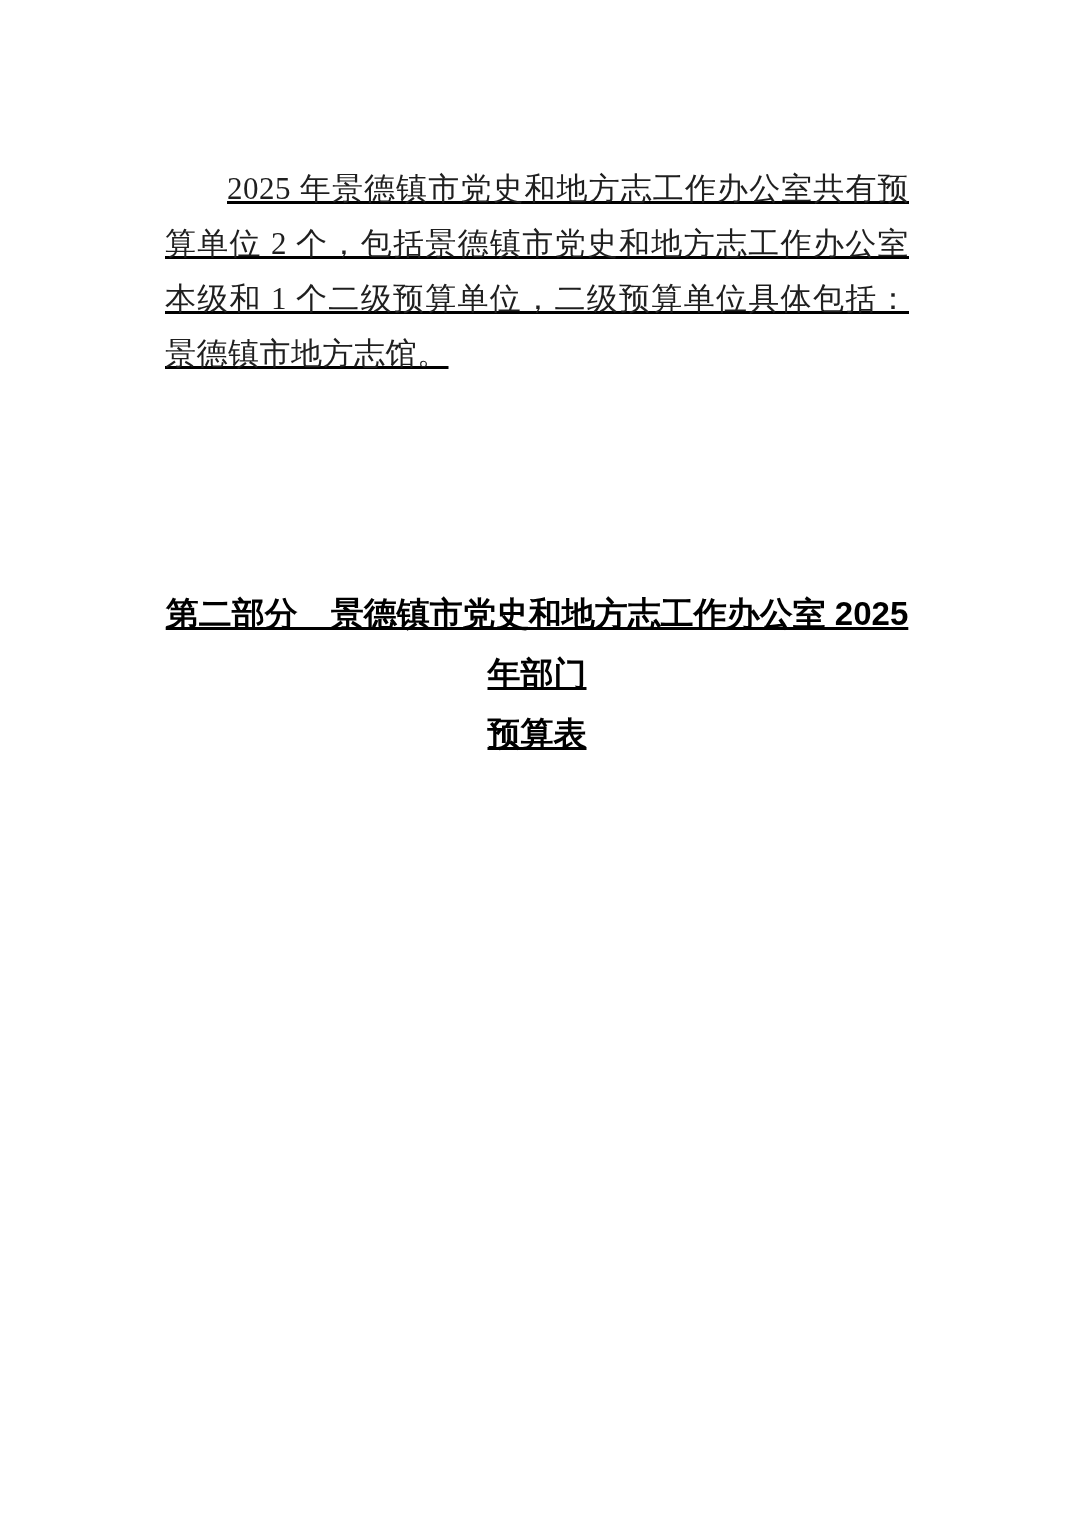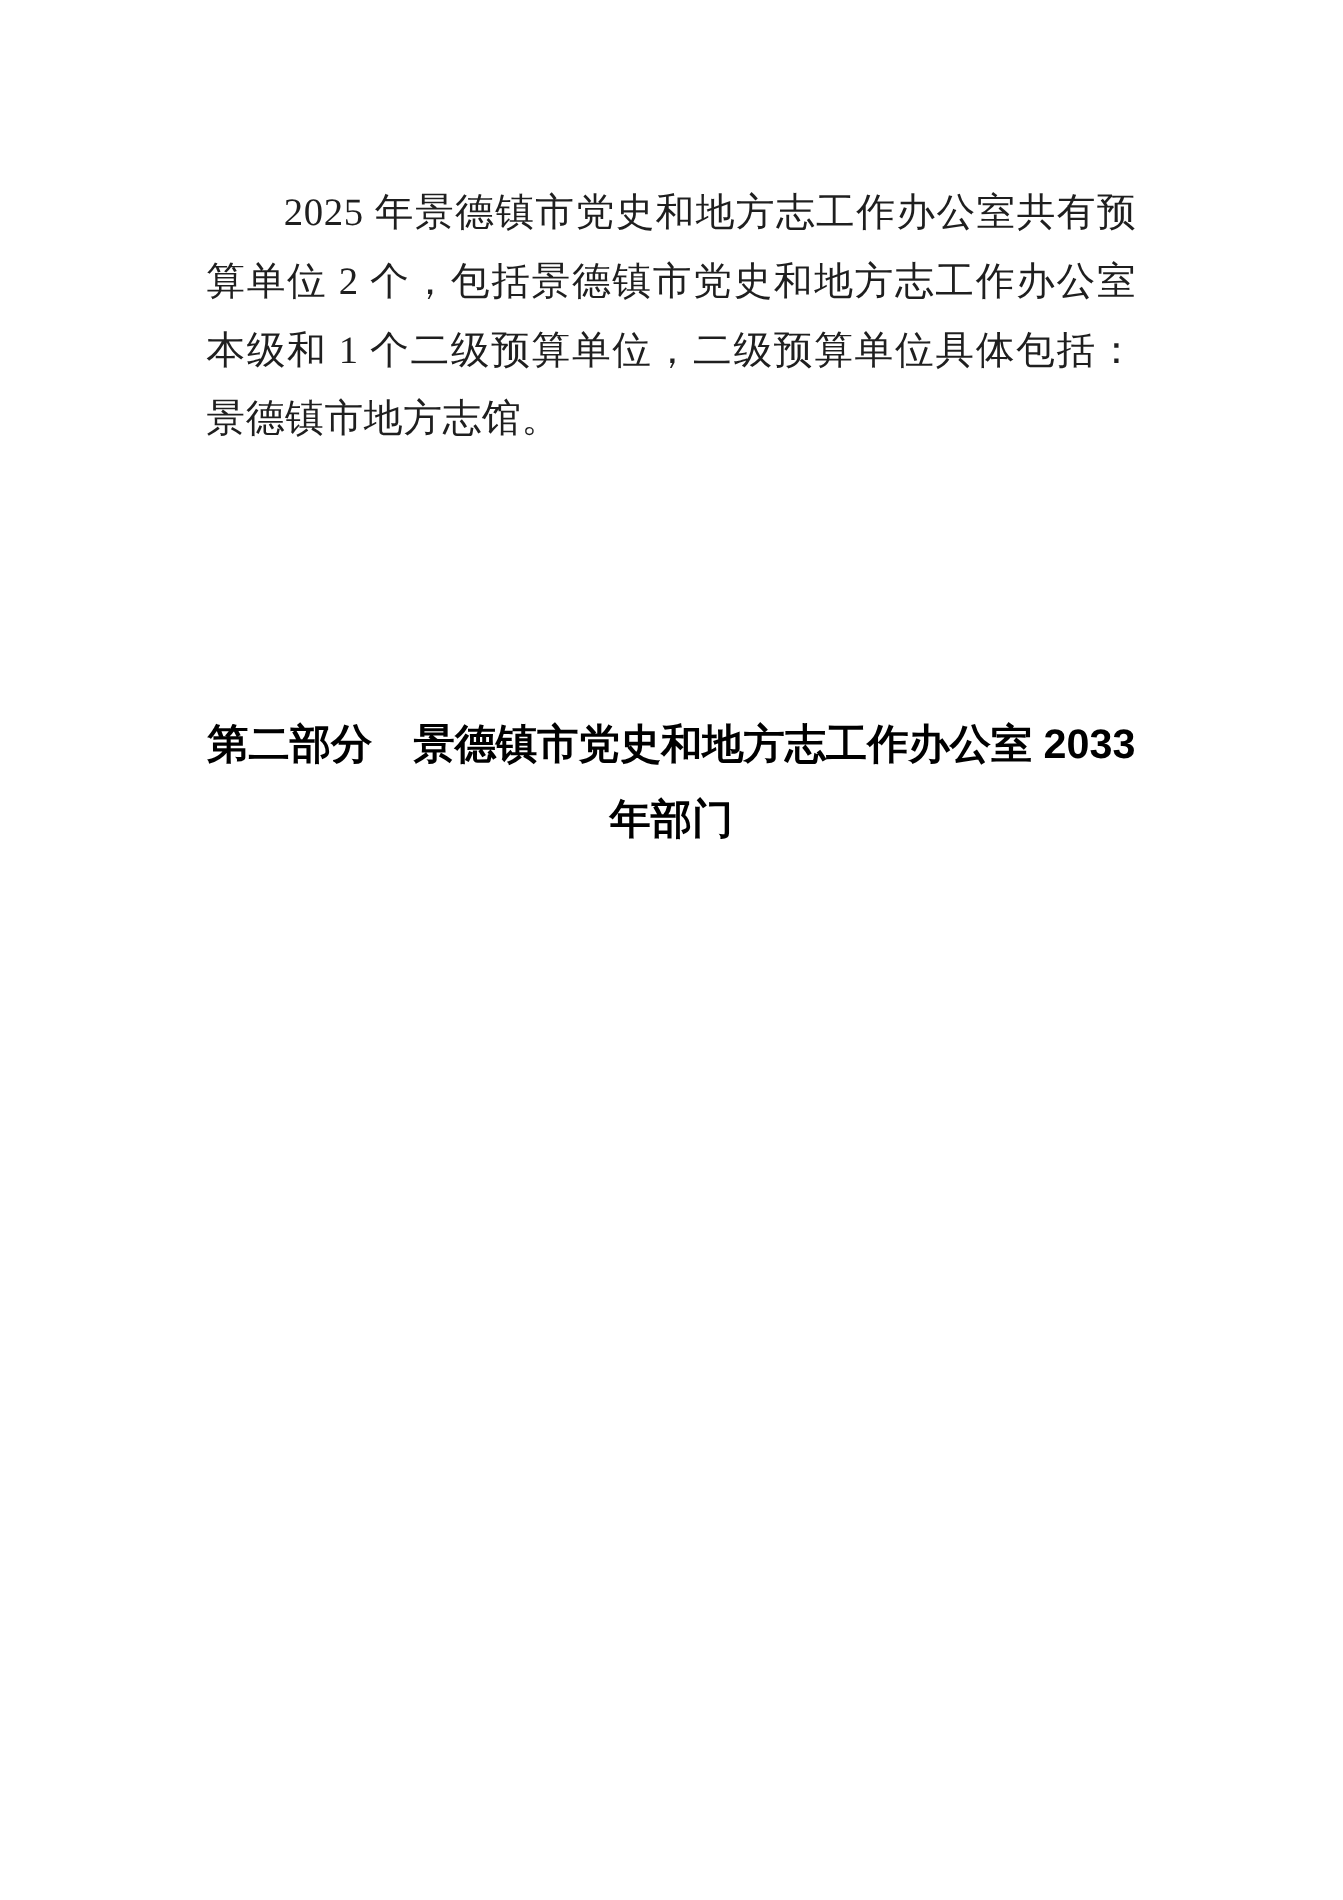--- a/index.html
+++ b/index.html
@@ -11,22 +11,23 @@
     position: relative;
     width: 1074px;
     height: 1520px;
     margin: 0 auto;
     background: #ffffff;
     overflow: hidden;
   }
   .content {
     position: absolute;
     left: 165px;
-    top: 142px;
+    top: 161px;
     width: 744px;
+    text-decoration: underline;
   }
   .body-para {
     margin: 0;
     text-indent: 2em;
     text-align: justify;
     font-family: "Liberation Serif", "DejaVu Serif", serif;
     font-size: 31px;
     line-height: 55px;
     letter-spacing: 0.5px;
     color: #1f1f1f;
@@ -44,16 +45,17 @@
     display: block;
   }
 </style>
 </head>
 <body>
 
 <div class="page">
   <div class="content">
     <p class="body-para">2025 年景德镇市党史和地方志工作办公室共有预算单位 2 个，包括景德镇市党史和地方志工作办公室本级和 1 个二级预算单位，二级预算单位具体包括：景德镇市地方志馆。</p>
     <h2 class="section-heading">
-      <span class="heading-line">第二部分　景德镇市党史和地方志工作办公室 2033 年部门</span>
+      <span class="heading-line">第二部分　景德镇市党史和地方志工作办公室 2025 年部门</span>
+      <span class="heading-line">预算表</span>
     </h2>
   </div>
 </div>
 
 </body></html>

